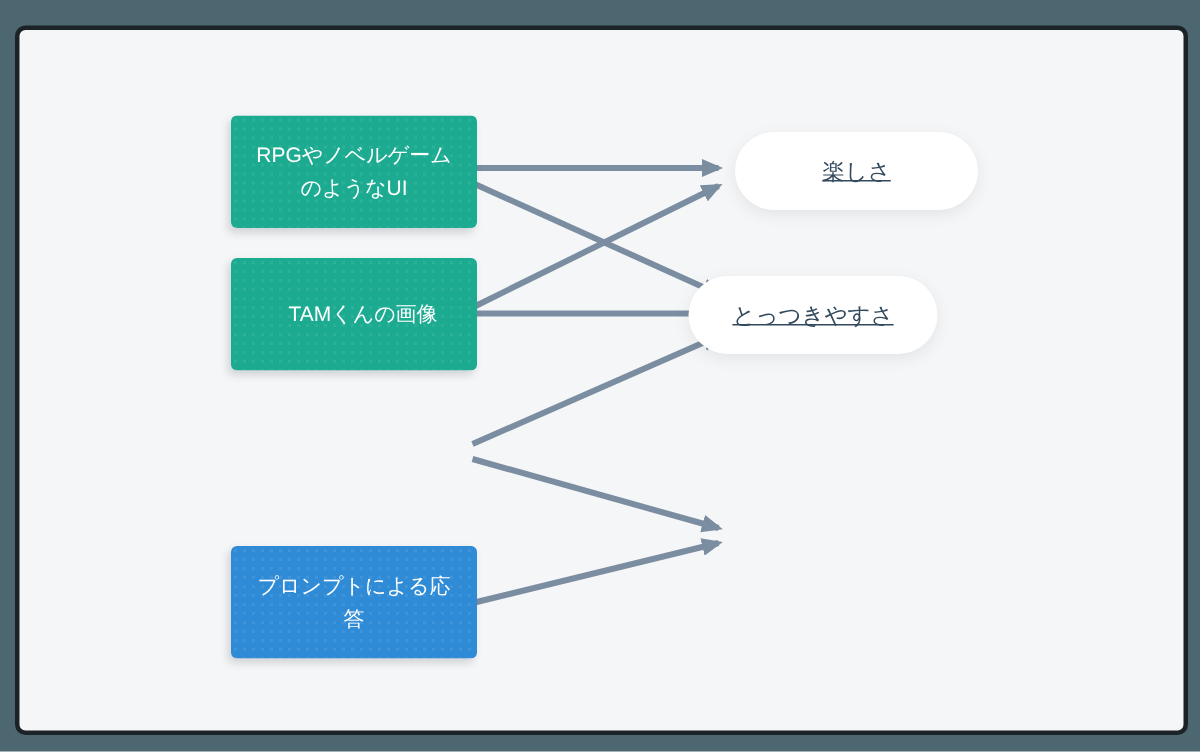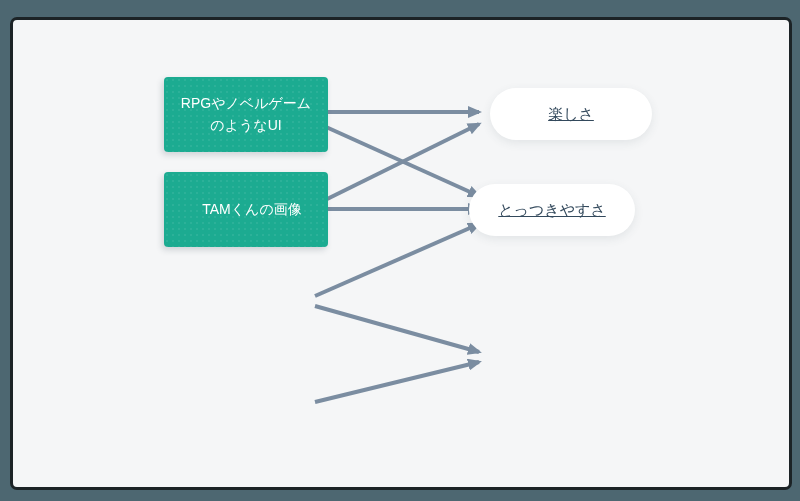--- a/index.html
+++ b/index.html
@@ -27,21 +27,21 @@
 
   .arrows-layer {
     position: absolute;
     left: 0;
     top: 0;
     pointer-events: none;
   }
 
   .source-box {
     position: absolute;
-    left: 151px;
+    left: 141px;
     width: 164px;
     height: 75px;
     box-sizing: border-box;
     border-radius: 4px;
     display: flex;
     align-items: center;
     justify-content: center;
     text-align: center;
     padding: 6px 12px;
     color: #ffffff;
@@ -70,21 +70,21 @@
     align-items: center;
     justify-content: center;
     text-align: center;
     color: #33495c;
     font-size: 15px;
     font-weight: 500;
     box-shadow: 0 3px 10px rgba(60, 75, 90, 0.10);
     text-decoration: underline;
   }
   .out-1 { left: 477px; top: 68px;  width: 162px; }
-  .out-2 { left: 456px; top: 164px; width: 166px; }
+  .out-2 { left: 446px; top: 164px; width: 166px; }
   .out-3 { left: 473px; top: 310px; width: 170px; }
 </style>
 </head>
 <body>
 
 <div class="stage">
   <div class="card">
 
     <svg class="arrows-layer" width="776" height="467">
       <defs>
@@ -100,20 +100,23 @@
         <line x1="302" y1="286" x2="466" y2="332" stroke="#7b8da1" stroke-width="4" marker-end="url(#arrowhead)"></line>
         <line x1="302" y1="382" x2="466" y2="342" stroke="#7b8da1" stroke-width="4" marker-end="url(#arrowhead)"></line>
       </svg>
 
     <div class="source-box teal src-1">
       <span>RPGやノベルゲームのようなUI</span>
     </div>
     <div class="source-box teal src-2">
       <span>TAMくんの画像</span>
     </div>
+    <div class="source-box blue src-4">
+      <span>プロンプトによる応答</span>
+    </div>
 
     <div class="outcome-pill out-1">
       <span>楽しさ</span>
     </div>
     <div class="outcome-pill out-2">
       <span>とっつきやすさ</span>
     </div>
 
   </div>
 </div>

